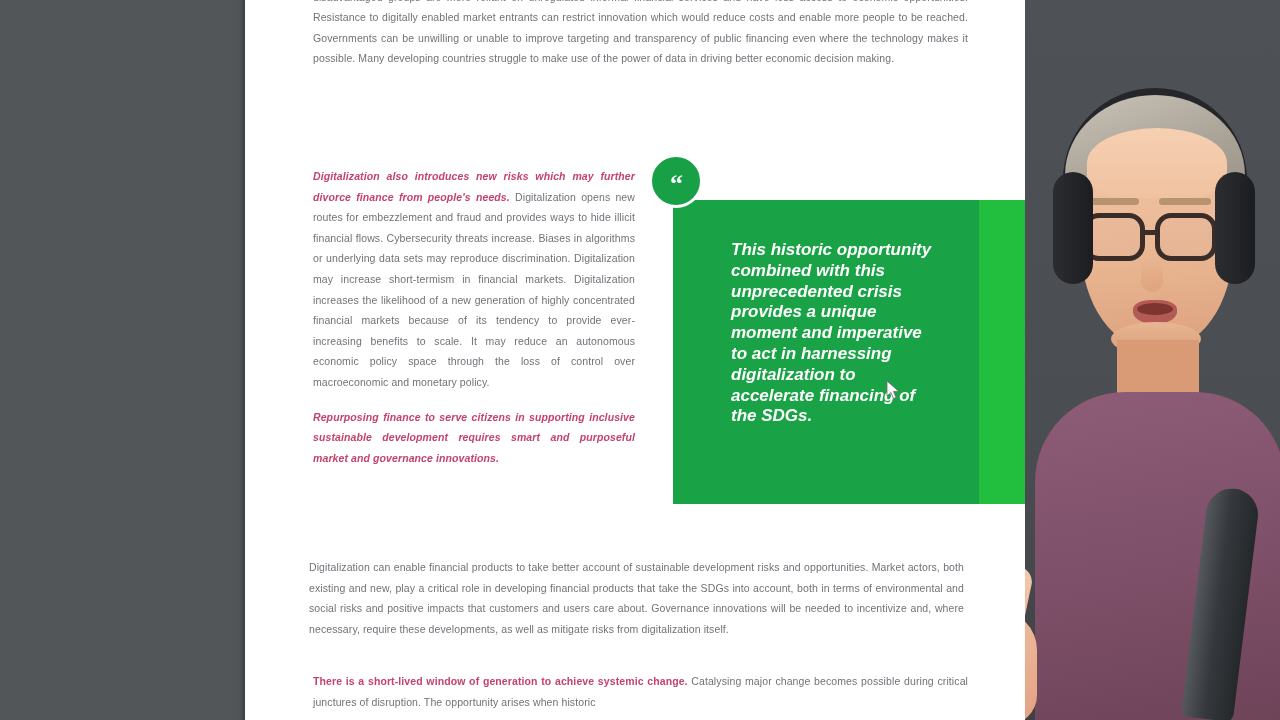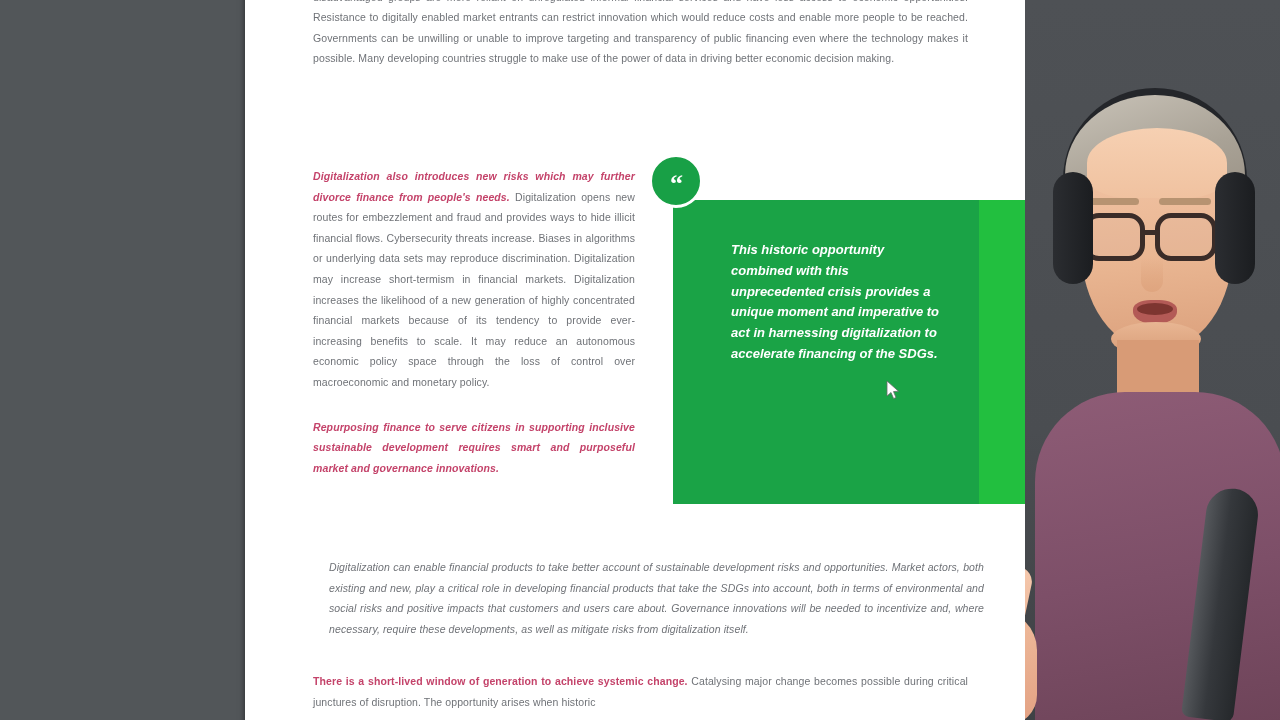--- a/index.html
+++ b/index.html
@@ -24,29 +24,29 @@
     text-align:justify; letter-spacing:.1px;
     filter: blur(.45px);
   }
   .bodytext.wide { width:655px; }
   .lead {
     color:#c4436a; font-weight:bold; font-style:italic;
     letter-spacing:.1px;
   }
   .lead.nonitalic { font-style:normal; }
 
-  .para { margin-bottom:24px; }
+  .para { margin-bottom:14px; }
   .para-tight { margin-bottom:0px; }
 
   
   #topblock { position:absolute; left:68px; top:-8px; width:655px; }
 
   
   #leftcol { position:absolute; left:68px; top:192px; width:322px; }
-  #bottomblock { position:absolute; left:84px; top:583px; width:655px;font-style:italic; }
+  #bottomblock { position:absolute; left:64px; top:583px; width:655px; }
   #lastblock { position:absolute; left:68px; top:697px; width:655px; }
 
   
   #quote-wrap { position:absolute; left:428px; top:200px; width:352px; height:330px; }
   #quote-box {
     position:absolute; left:0; top:26px; width:352px; height:304px;
     background:#1aa346;
   }
   #quote-box-bright {
     position:absolute; left:306px; top:26px; width:46px; height:304px;
@@ -60,21 +60,21 @@
     display:flex; align-items:center; justify-content:center;
   }
   #quote-circle span {
     color:#ffffff; font-size:26px; font-weight:bold;
     font-family:"Liberation Serif", serif;
     line-height:10px; margin-top:6px; letter-spacing:-1px;
   }
   #quote-text {
     position:absolute; left:58px; top:66px; width:210px;
     color:#ffffff; font-style:italic; font-weight:bold;
-    font-size:13px; line-height:20.8px;
+    font-size:17px; line-height:20.8px;
     filter: blur(.3px);
   }
 
   
   #cursor {
     position:absolute; left:886px; top:380px; width:14px; height:20px;
     pointer-events:none;
   }
 
   

